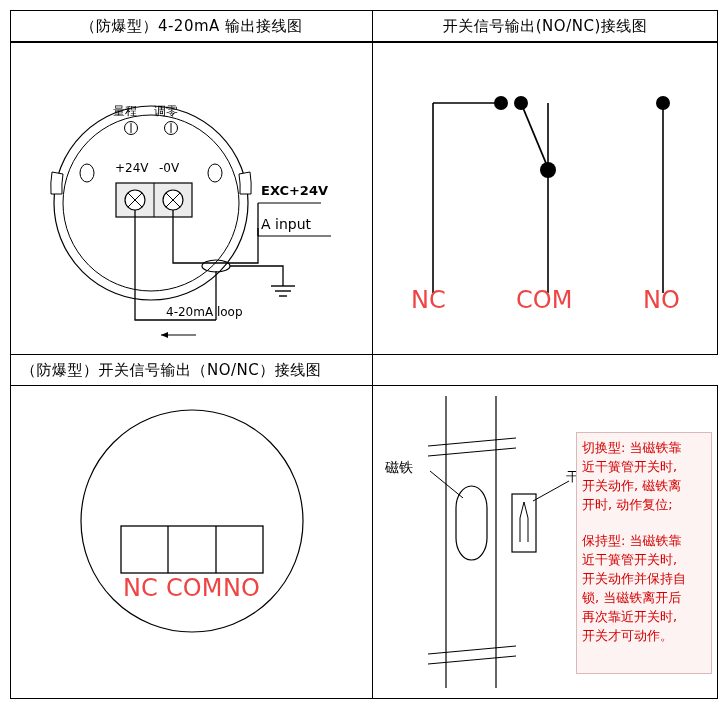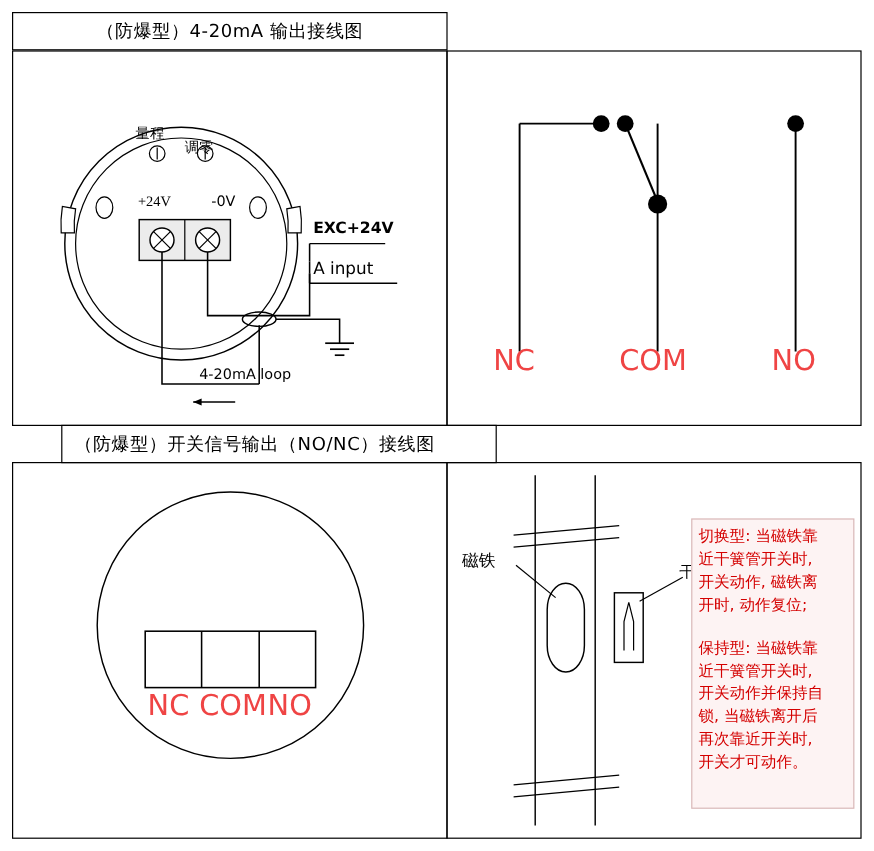--- a/index.html
+++ b/index.html
@@ -5,21 +5,21 @@
   html,body{margin:0;padding:0;background:#ffffff;}
   body{font-family:"DejaVu Sans","Liberation Sans",sans-serif;}
   #page{position:relative;width:728px;height:709px;background:#fff;overflow:hidden;}
 
   .grid{position:absolute;left:10px;top:10px;width:708px;height:689px;box-sizing:border-box;}
 
   .cell{position:absolute;box-sizing:border-box;border:1px solid #000;}
   .cell-head{position:absolute;box-sizing:border-box;border:1px solid #000;
              display:flex;align-items:center;justify-content:center;
              font-size:15px;color:#000;letter-spacing:0.5px;}
-  .cell-head.left{justify-content:flex-start;padding-left:10px;margin-left:41px;}
+  .cell-head.left{justify-content:flex-start;padding-left:10px;}
 
   
   .q1h{left:0;top:0;width:363px;height:32px;}
   .q1b{left:0;top:32px;width:363px;height:313px;}
   .q2h{left:362px;top:0;width:346px;height:32px;}
   .q2b{left:362px;top:32px;width:346px;height:313px;}
   .q3h{left:0;top:344px;width:363px;height:32px;}
   .q3b{left:0;top:375px;width:363px;height:314px;}
   .q4h{left:362px;top:344px;width:346px;height:32px;}
   .q4b{left:362px;top:375px;width:346px;height:314px;}
@@ -81,29 +81,30 @@
           <line x1="247" y1="160" x2="310" y2="160" stroke="#000" stroke-width="1.2"></line>
           <line x1="247" y1="193" x2="320" y2="193" stroke="#000" stroke-width="1.2"></line>
           <path d="M247 175 L247 160" fill="none" stroke="#000" stroke-width="1.3"></path>
           <path d="M247 185 L247 193" fill="none" stroke="#000" stroke-width="1.3"></path>
 
           <path d="M150 292 L185 292" fill="none" stroke="#000" stroke-width="1.1"></path>
           <path d="M150 292 L157 289 L157 295 Z" fill="#000"></path>
         </svg>
 
         <span class="lbl-red" style="left:102px;top:60px;">量程</span>
-        <span class="lbl-red" style="left:143px;top:60px;margin-top:12px;">调零</span>
-        <span class="lbl-red" style="left:104px;top:118px;font-size:12px;font-family:Liberation Serif, serif;">+24V</span>
-        <span class="lbl-red" style="left:165px;top:118px;font-size:12px;">-0V</span>
+        <span class="lbl-red" style="left:143px;top:60px;">调零</span>
+        <span class="lbl-red" style="left:104px;top:118px;font-size:12px;">+24V</span>
+        <span class="lbl-red" style="left:148px;top:118px;font-size:12px;">-0V</span>
         <span class="lbl" style="left:250px;top:140px;font-size:13px;font-weight:bold;">EXC+24V</span>
         <span class="lbl" style="left:250px;top:173px;font-size:14px;">A input</span>
         <span class="lbl-red" style="left:155px;top:262px;">4-20mA loop</span>
       </div>
     </div>
 
+    <div class="cell-head q2h">开关信号输出(NO/NC)接线图</div>
     <div class="cell q2b">
       <div class="body-inner">
         <svg width="344" height="311" viewBox="0 0 344 311">
 
           <line x1="60" y1="60" x2="60" y2="250" stroke="#000" stroke-width="1.6"></line>
           <line x1="175" y1="60" x2="175" y2="250" stroke="#000" stroke-width="1.6"></line>
           <line x1="290" y1="60" x2="290" y2="250" stroke="#000" stroke-width="1.6"></line>
 
           <line x1="60" y1="60" x2="128" y2="60" stroke="#000" stroke-width="1.6"></line>
 

